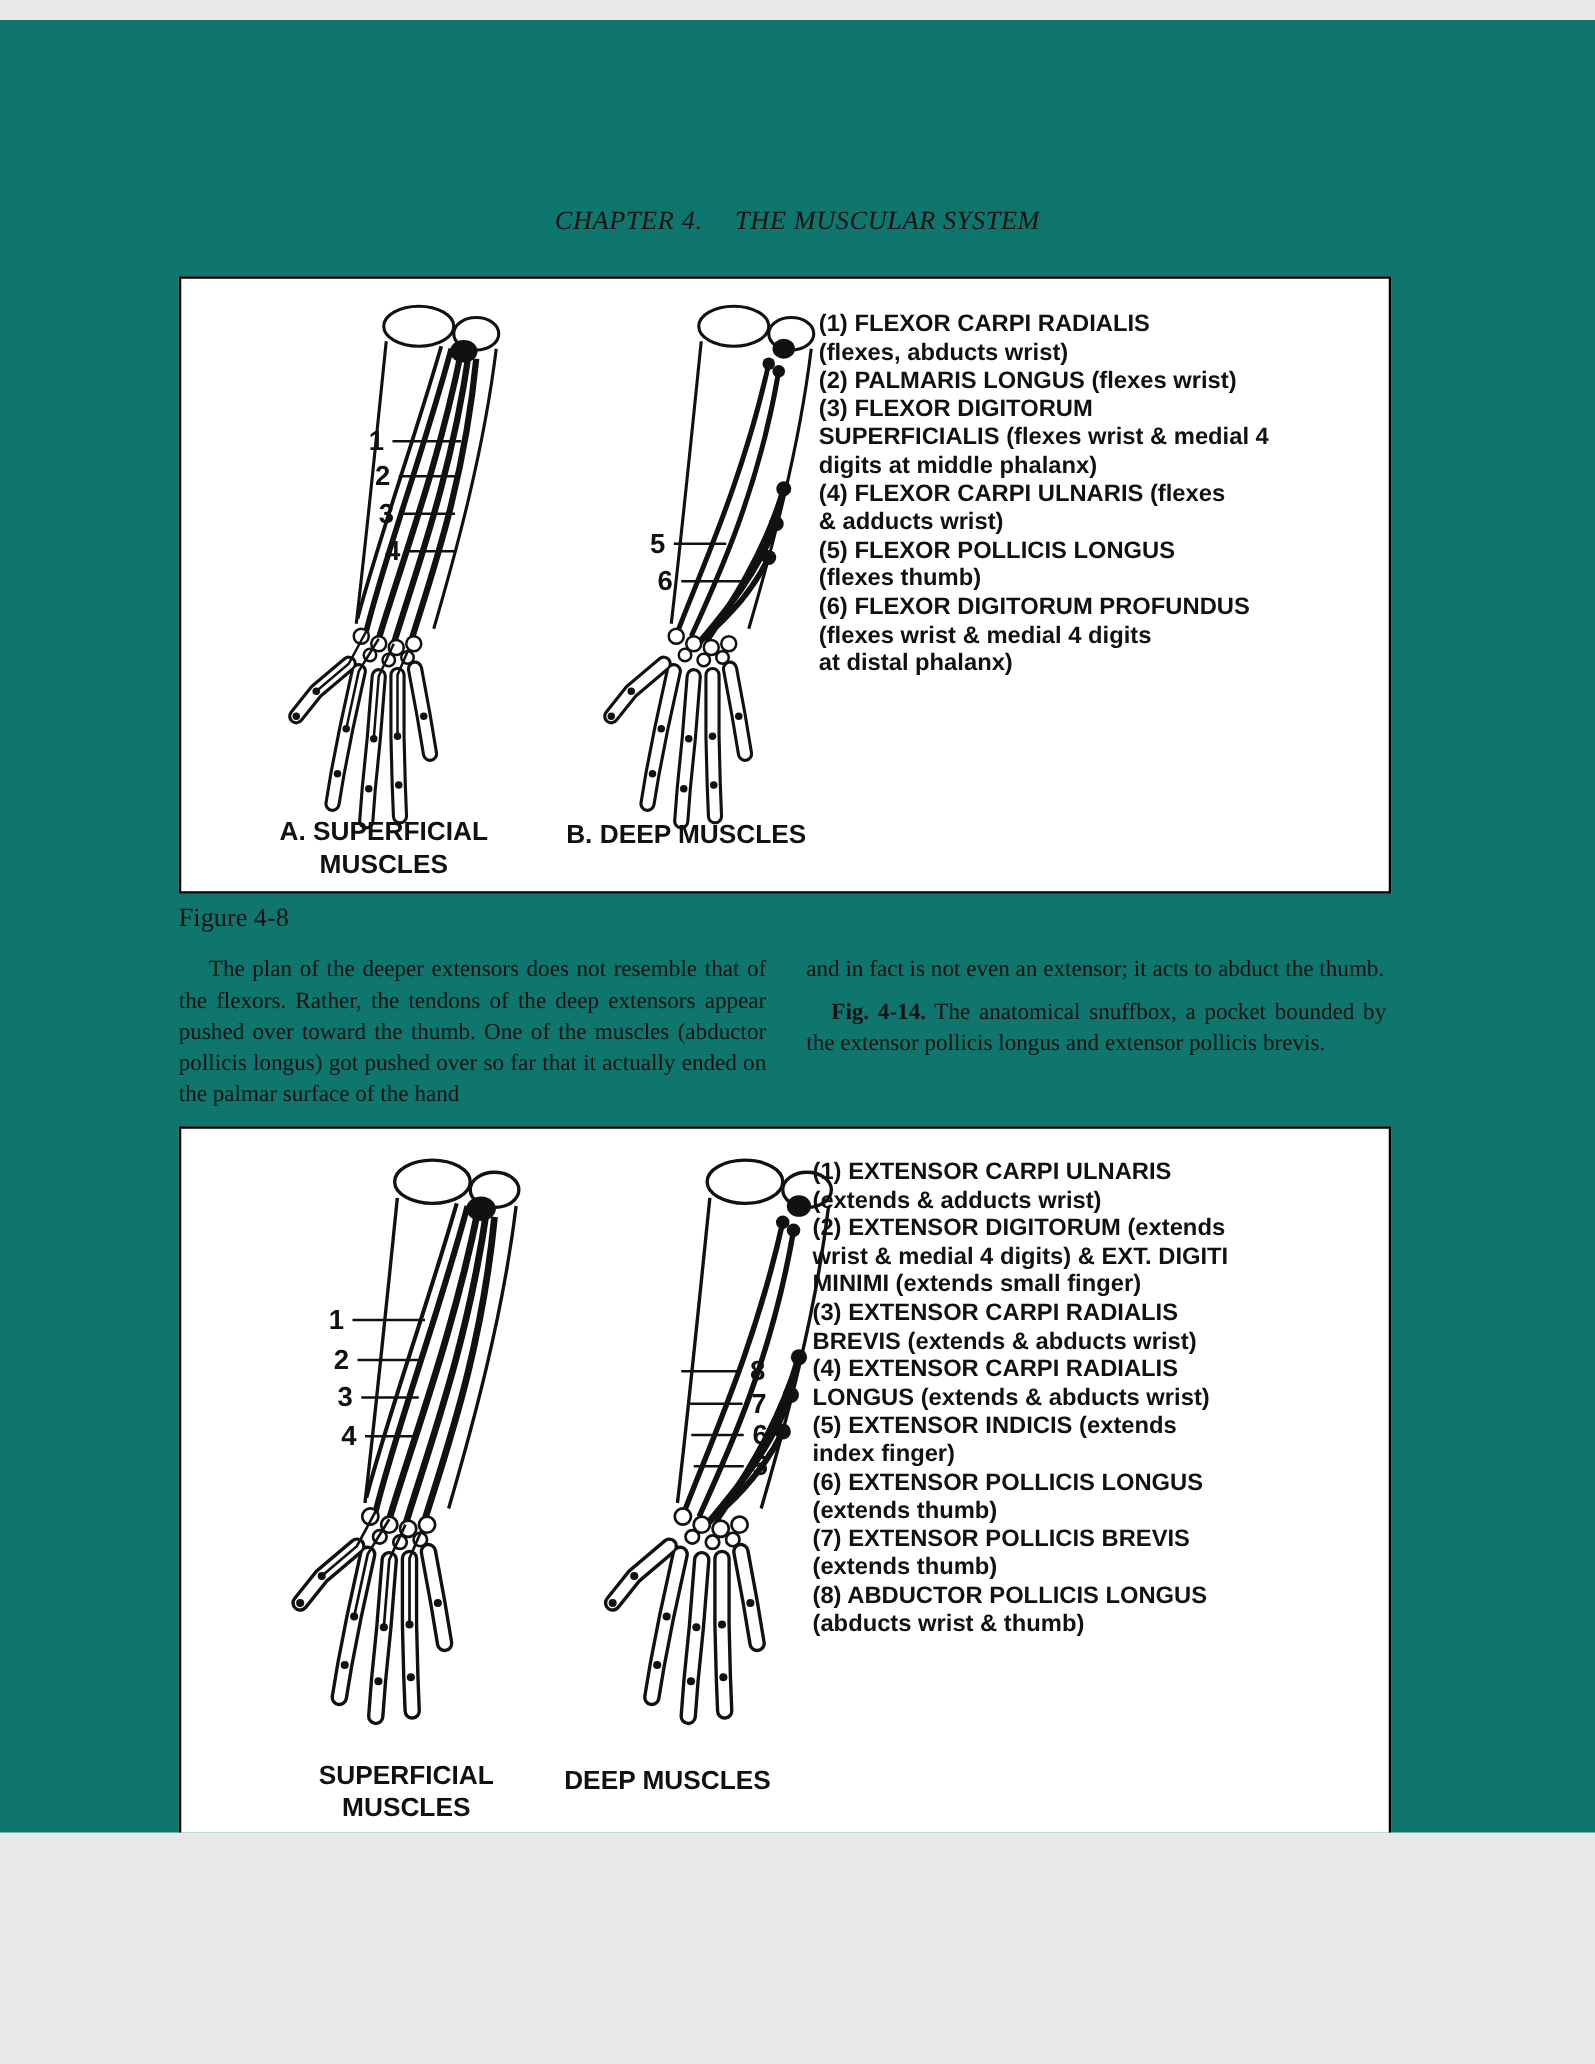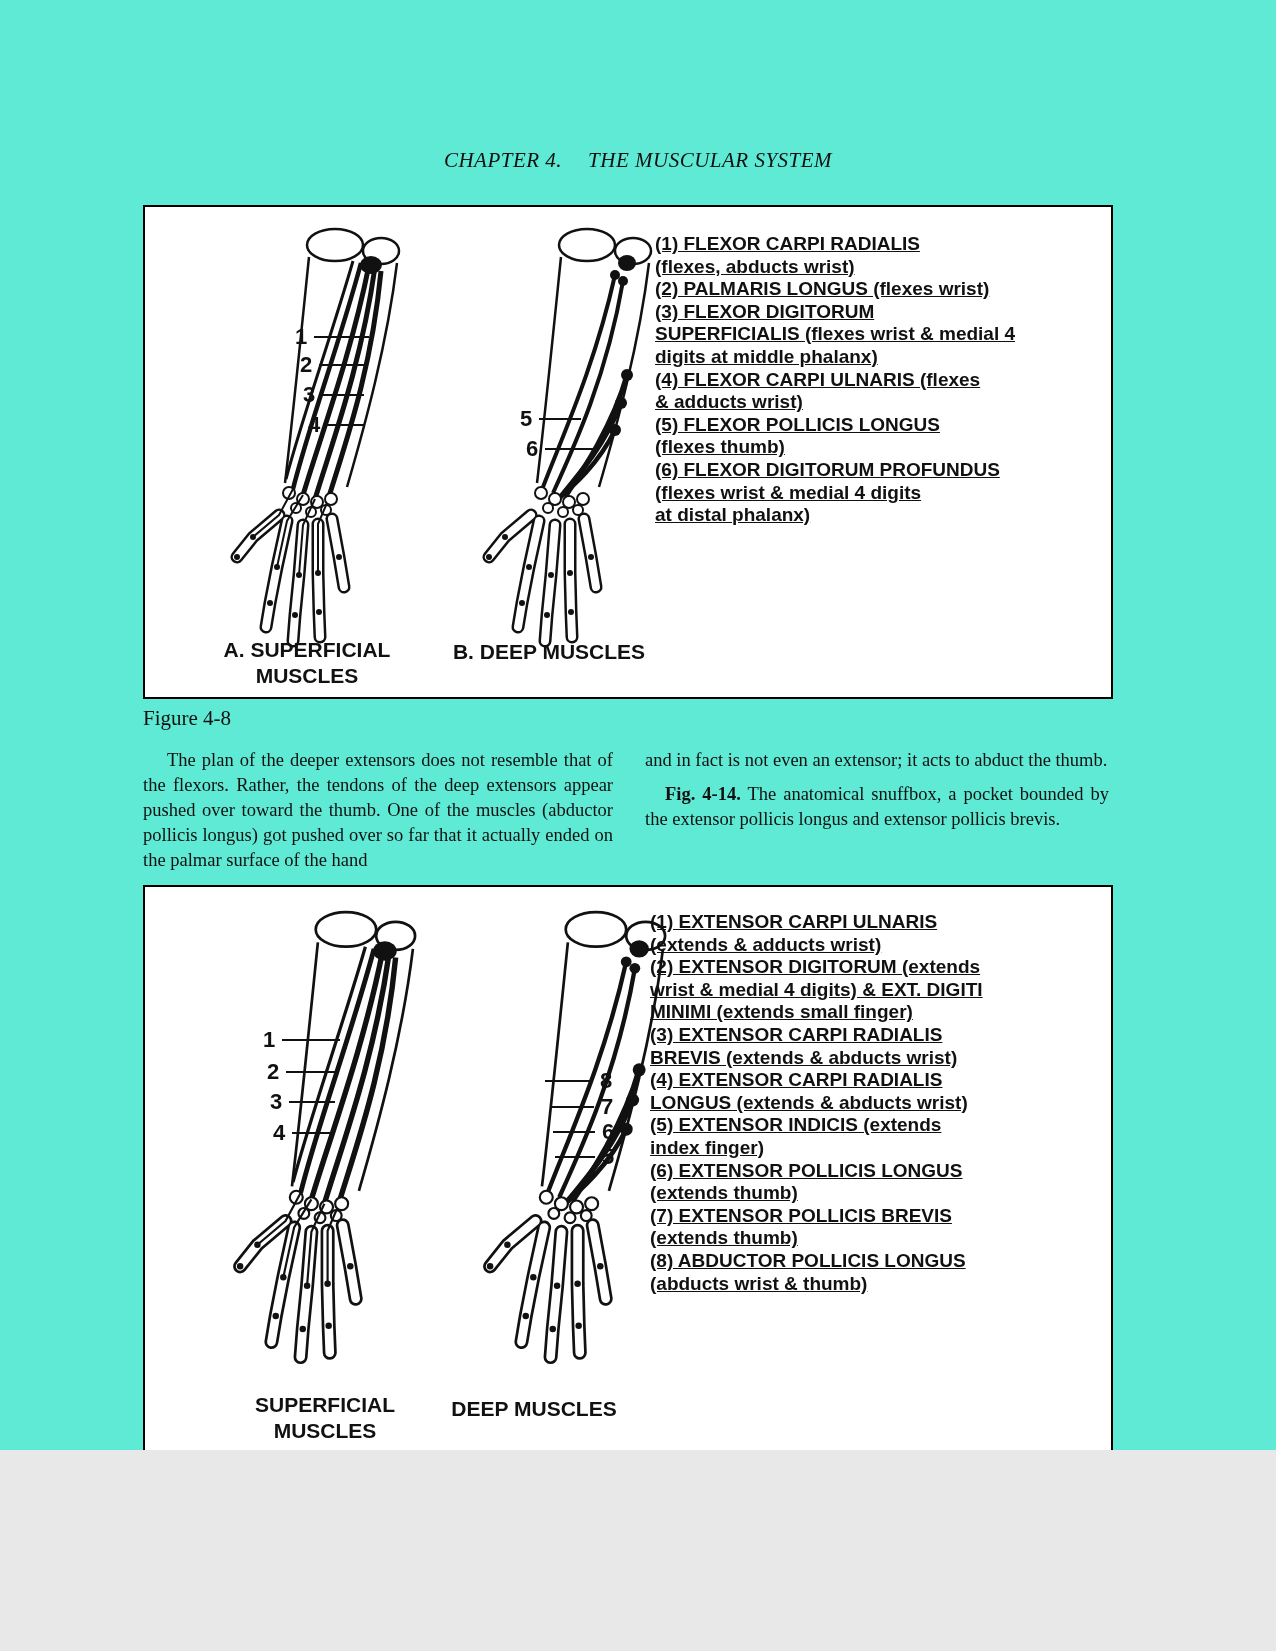--- a/index.html
+++ b/index.html
@@ -1,35 +1,35 @@
 <!DOCTYPE html>
 <html><head>
 <meta charset="utf-8">
 <style>
   html,body { margin:0; padding:0; background:#e8e8e8; }
   .page {
-    position:relative; width:1276px; height:1450px; background:#5eead4;
-    margin:0 auto; overflow:hidden; color:#111;
+    position:relative; width:1276px; height:1450px; background:#0f766e;
+    margin:16px auto; overflow:hidden; color:#111;
     font-family:"Liberation Serif", serif;
   }
   .header {
     position:absolute; top:148px; left:0; width:100%;
     text-align:center; font-style:italic; font-size:21px; letter-spacing:0.5px;
   }
   .header .chap { margin-right:26px; }
   .figbox {
     position:absolute; left:143px; width:966px;
     border:2.5px solid #000; background:#fff;
   }
   #figbox48 { top:205px; height:490px; }
   #figbox49 { top:885px; height:565px; }
   .legend {
     position:absolute; white-space:pre-line;
     font-family:"Liberation Sans", sans-serif; font-weight:bold;
-    font-size:19px; line-height:22.6px; color:#111;text-decoration:underline;
+    font-size:19px; line-height:22.6px; color:#111;
   }
   #figbox48 .legend { left:510px; top:26px; width:450px; }
   #figbox49 .legend { left:505px; top:24px; width:455px; }
   .panel-label {
     position:absolute; text-align:center; white-space:pre-line;
     font-family:"Liberation Sans", sans-serif; font-weight:bold;
     font-size:21px; line-height:26px;
   }
   .marker {
     position:absolute; display:flex; align-items:center;

